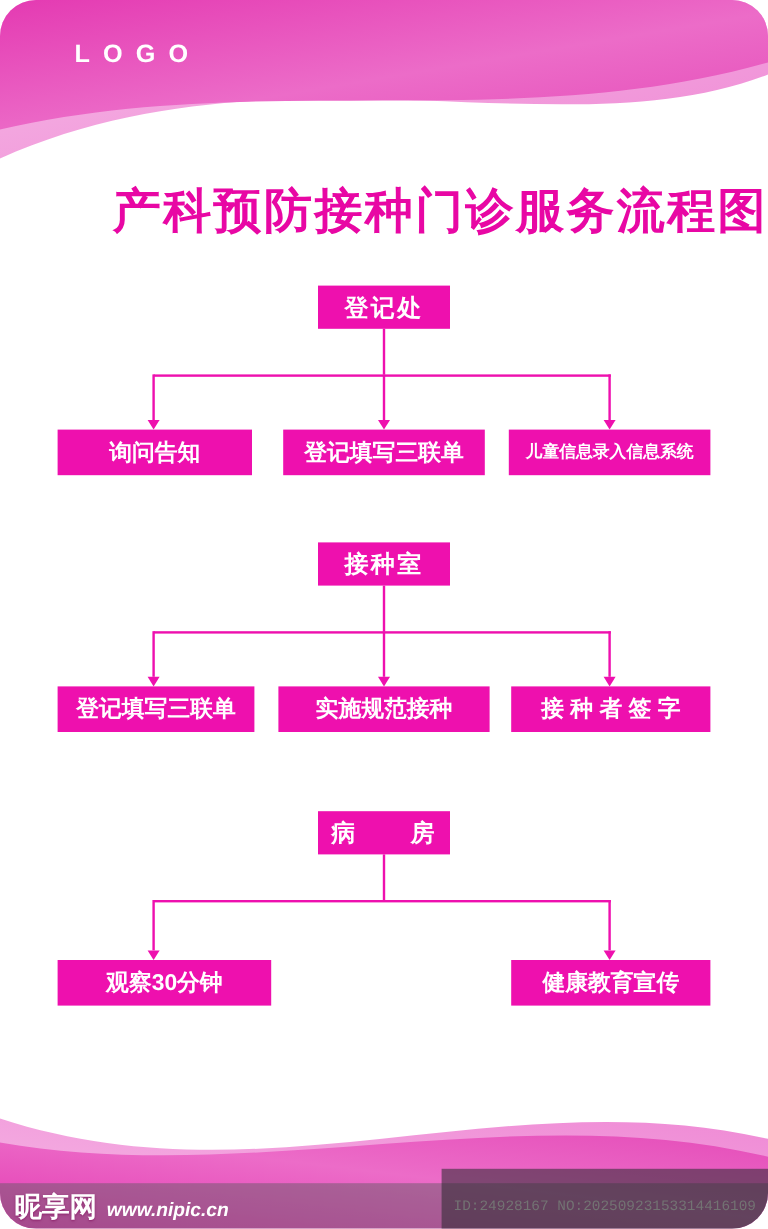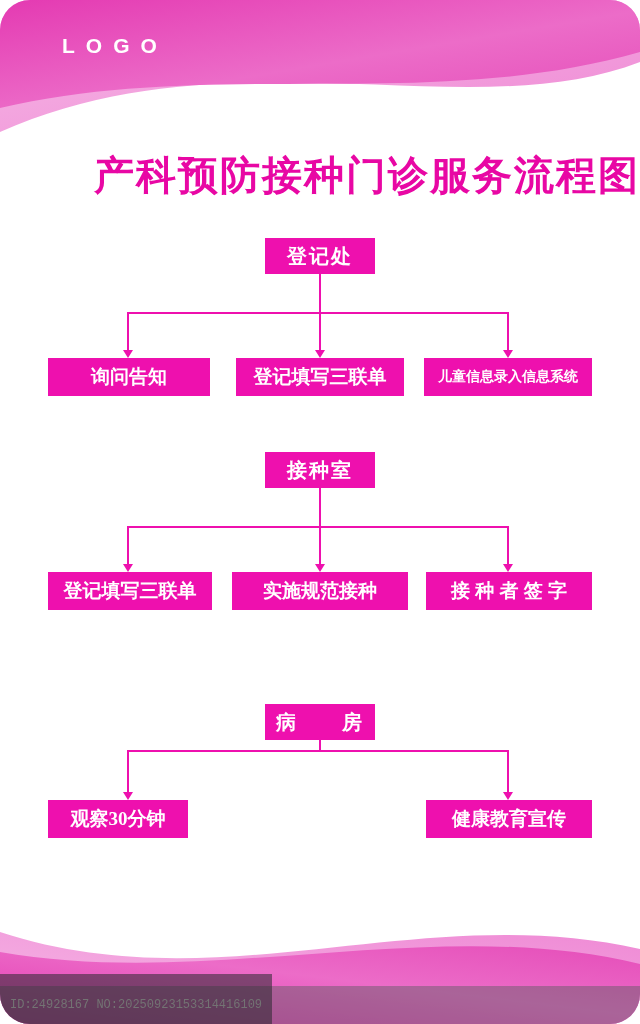--- a/index.html
+++ b/index.html
@@ -82,43 +82,47 @@
   <div class="vline" style="left:127px;top:526px;height:38px;"></div>
   <div class="vline" style="left:319px;top:526px;height:38px;"></div>
   <div class="vline" style="left:507px;top:526px;height:38px;"></div>
   <div class="arrow" style="left:123px;top:564px;"></div>
   <div class="arrow" style="left:315px;top:564px;"></div>
   <div class="arrow" style="left:503px;top:564px;"></div>
   <div class="node child" style="left:48px;top:572px;width:164px;">登记填写三联单</div>
   <div class="node child" style="left:232px;top:572px;width:176px;">实施规范接种</div>
   <div class="node child" style="left:426px;top:572px;width:166px;">接 种 者 签 字</div>
 
-  <div class="node header" style="top:704px;">病　　房</div>
+  <div class="node header" style="top:676px;">病　　房</div>
   <div class="vline" style="left:319px;top:712px;height:38px;"></div>
   <div class="hline" style="left:128px;top:750px;width:381px;"></div>
   <div class="vline" style="left:127px;top:750px;height:42px;"></div>
   <div class="vline" style="left:507px;top:750px;height:42px;"></div>
   <div class="arrow" style="left:123px;top:792px;"></div>
   <div class="arrow" style="left:503px;top:792px;"></div>
-  <div class="node child" style="left:48px;top:800px;width:140px;font-family:Liberation Serif, serif;">观察30分钟</div>
+  <div class="node child" style="left:48px;top:800px;width:178px;">观察30分钟</div>
   <div class="node child" style="left:426px;top:800px;width:166px;">健康教育宣传</div>
 
   <svg class="wave bottom" width="640" height="130" viewBox="0 0 640 130">
     <defs>
       <linearGradient id="gBotLight" x1="0" y1="1" x2="1" y2="0">
         <stop offset="0" stop-color="#f6b9e6"></stop>
           <stop offset="1" stop-color="#ef8ad5"></stop>
       </linearGradient>
       <linearGradient id="gBotMain" x1="0" y1="1" x2="1" y2="0">
         <stop offset="0" stop-color="#e43ab2"></stop>
           <stop offset="0.55" stop-color="#ec6cc8"></stop>
           <stop offset="1" stop-color="#e54db9"></stop>
       </linearGradient>
     </defs>
     <path d="M0,130 H640 V55 C420,5 220,110 0,38 Z" fill="url(#gBotLight)"></path>
     <path d="M0,130 H640 V70 C435,20 210,95 0,58 Z" fill="url(#gBotMain)"></path>
   </svg>
 
   <div class="wm-bar">
+    <div class="wm-left">
+      <span class="wm-site">昵享网</span>
+      <span class="wm-url">www.nipic.cn</span>
+    </div>
     <div class="wm-right">ID:24928167 NO:20250923153314416109</div>
   </div>
 
 </div>
 
 </body></html>

